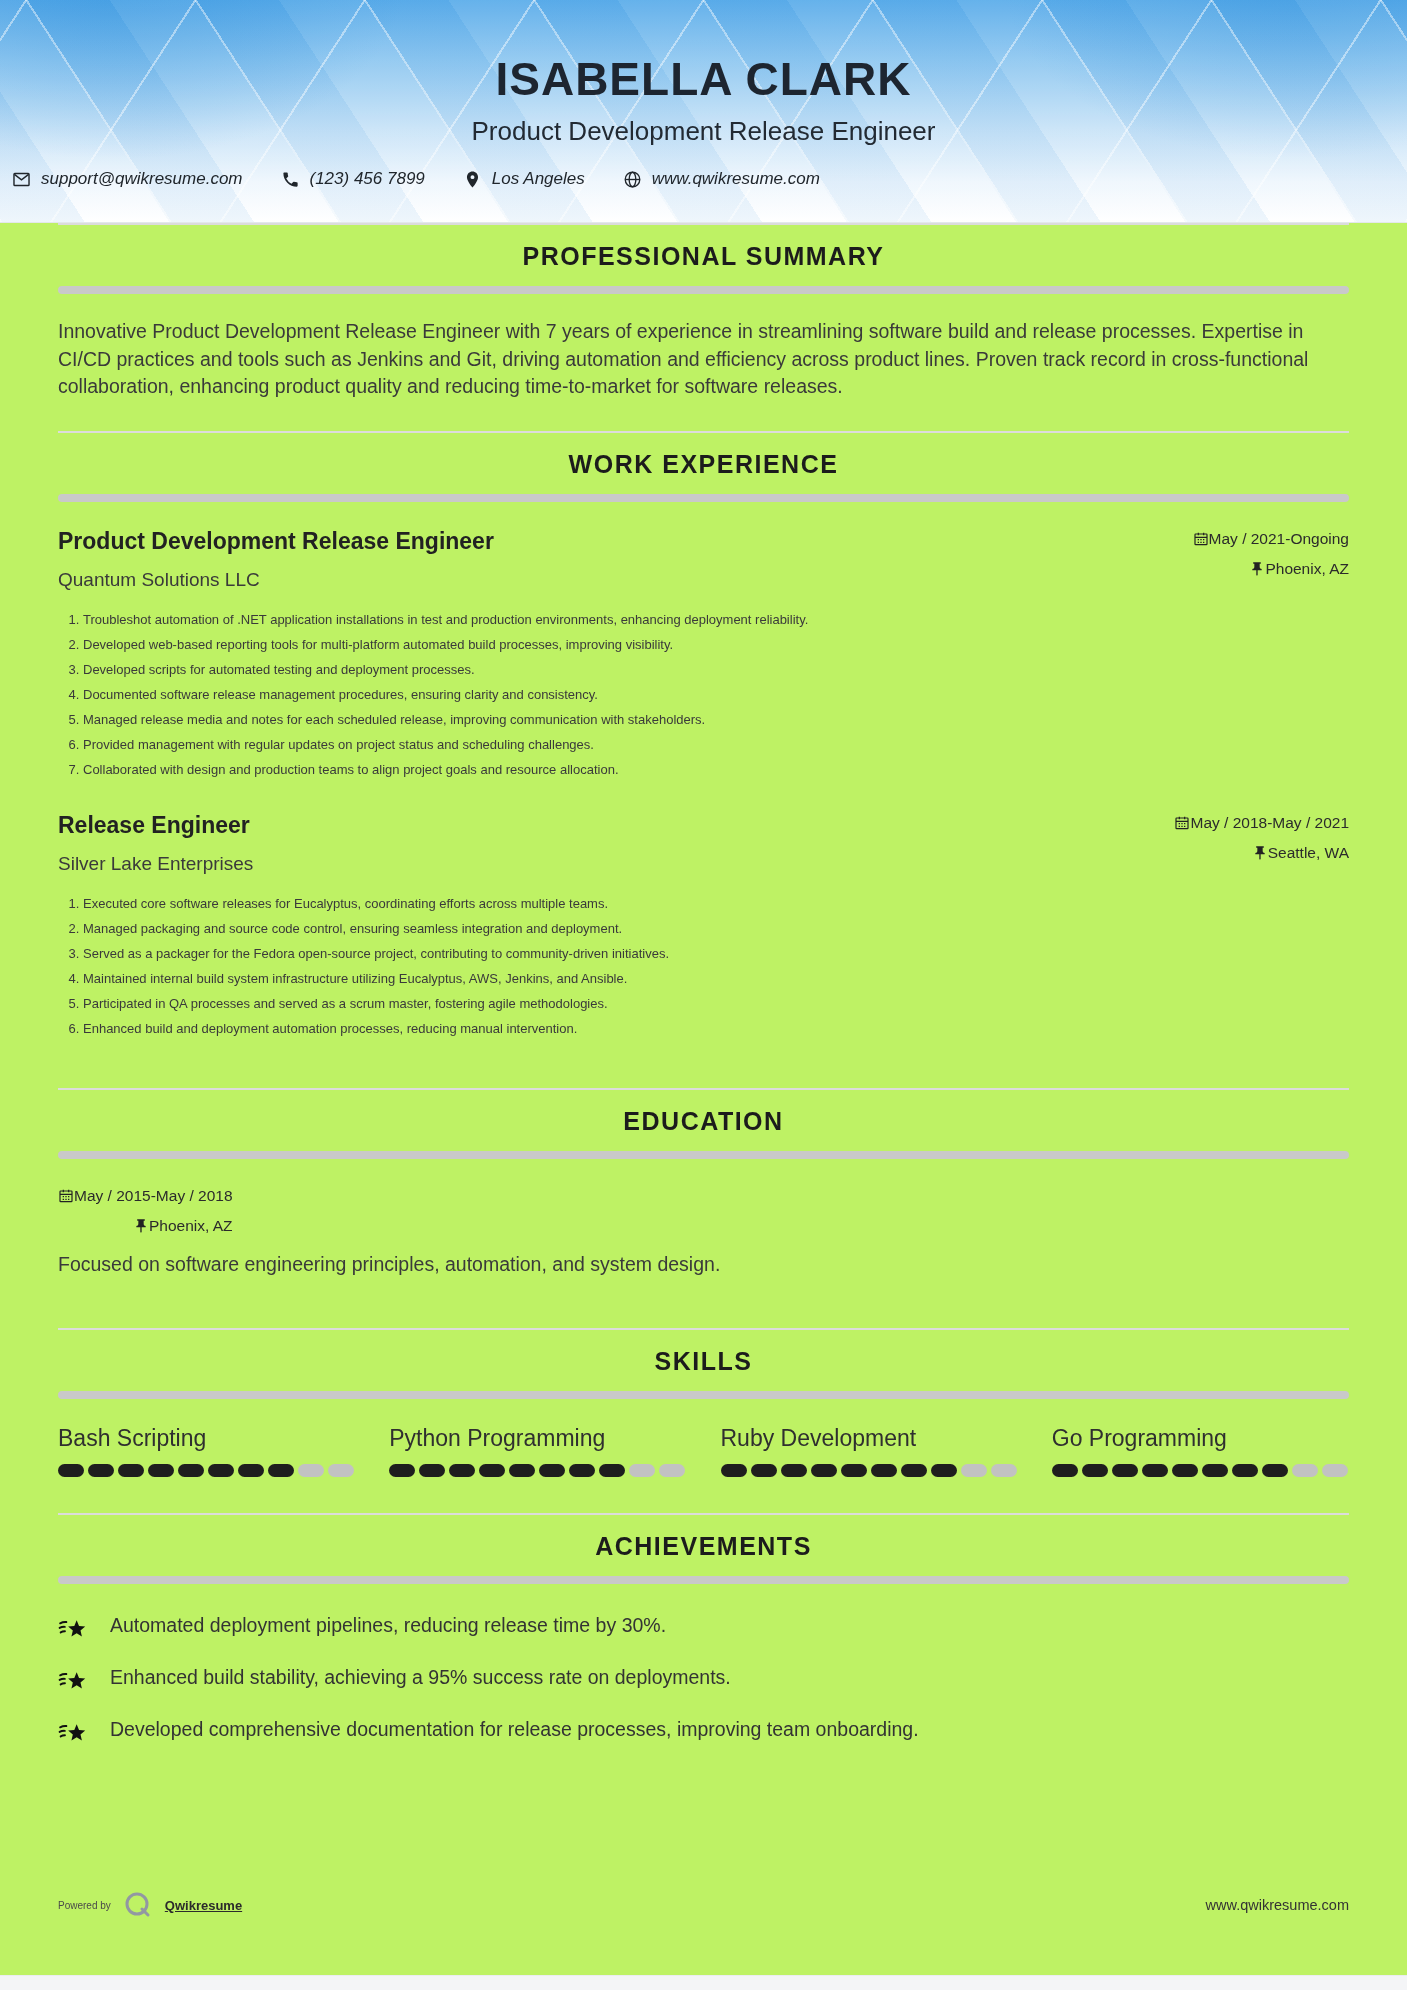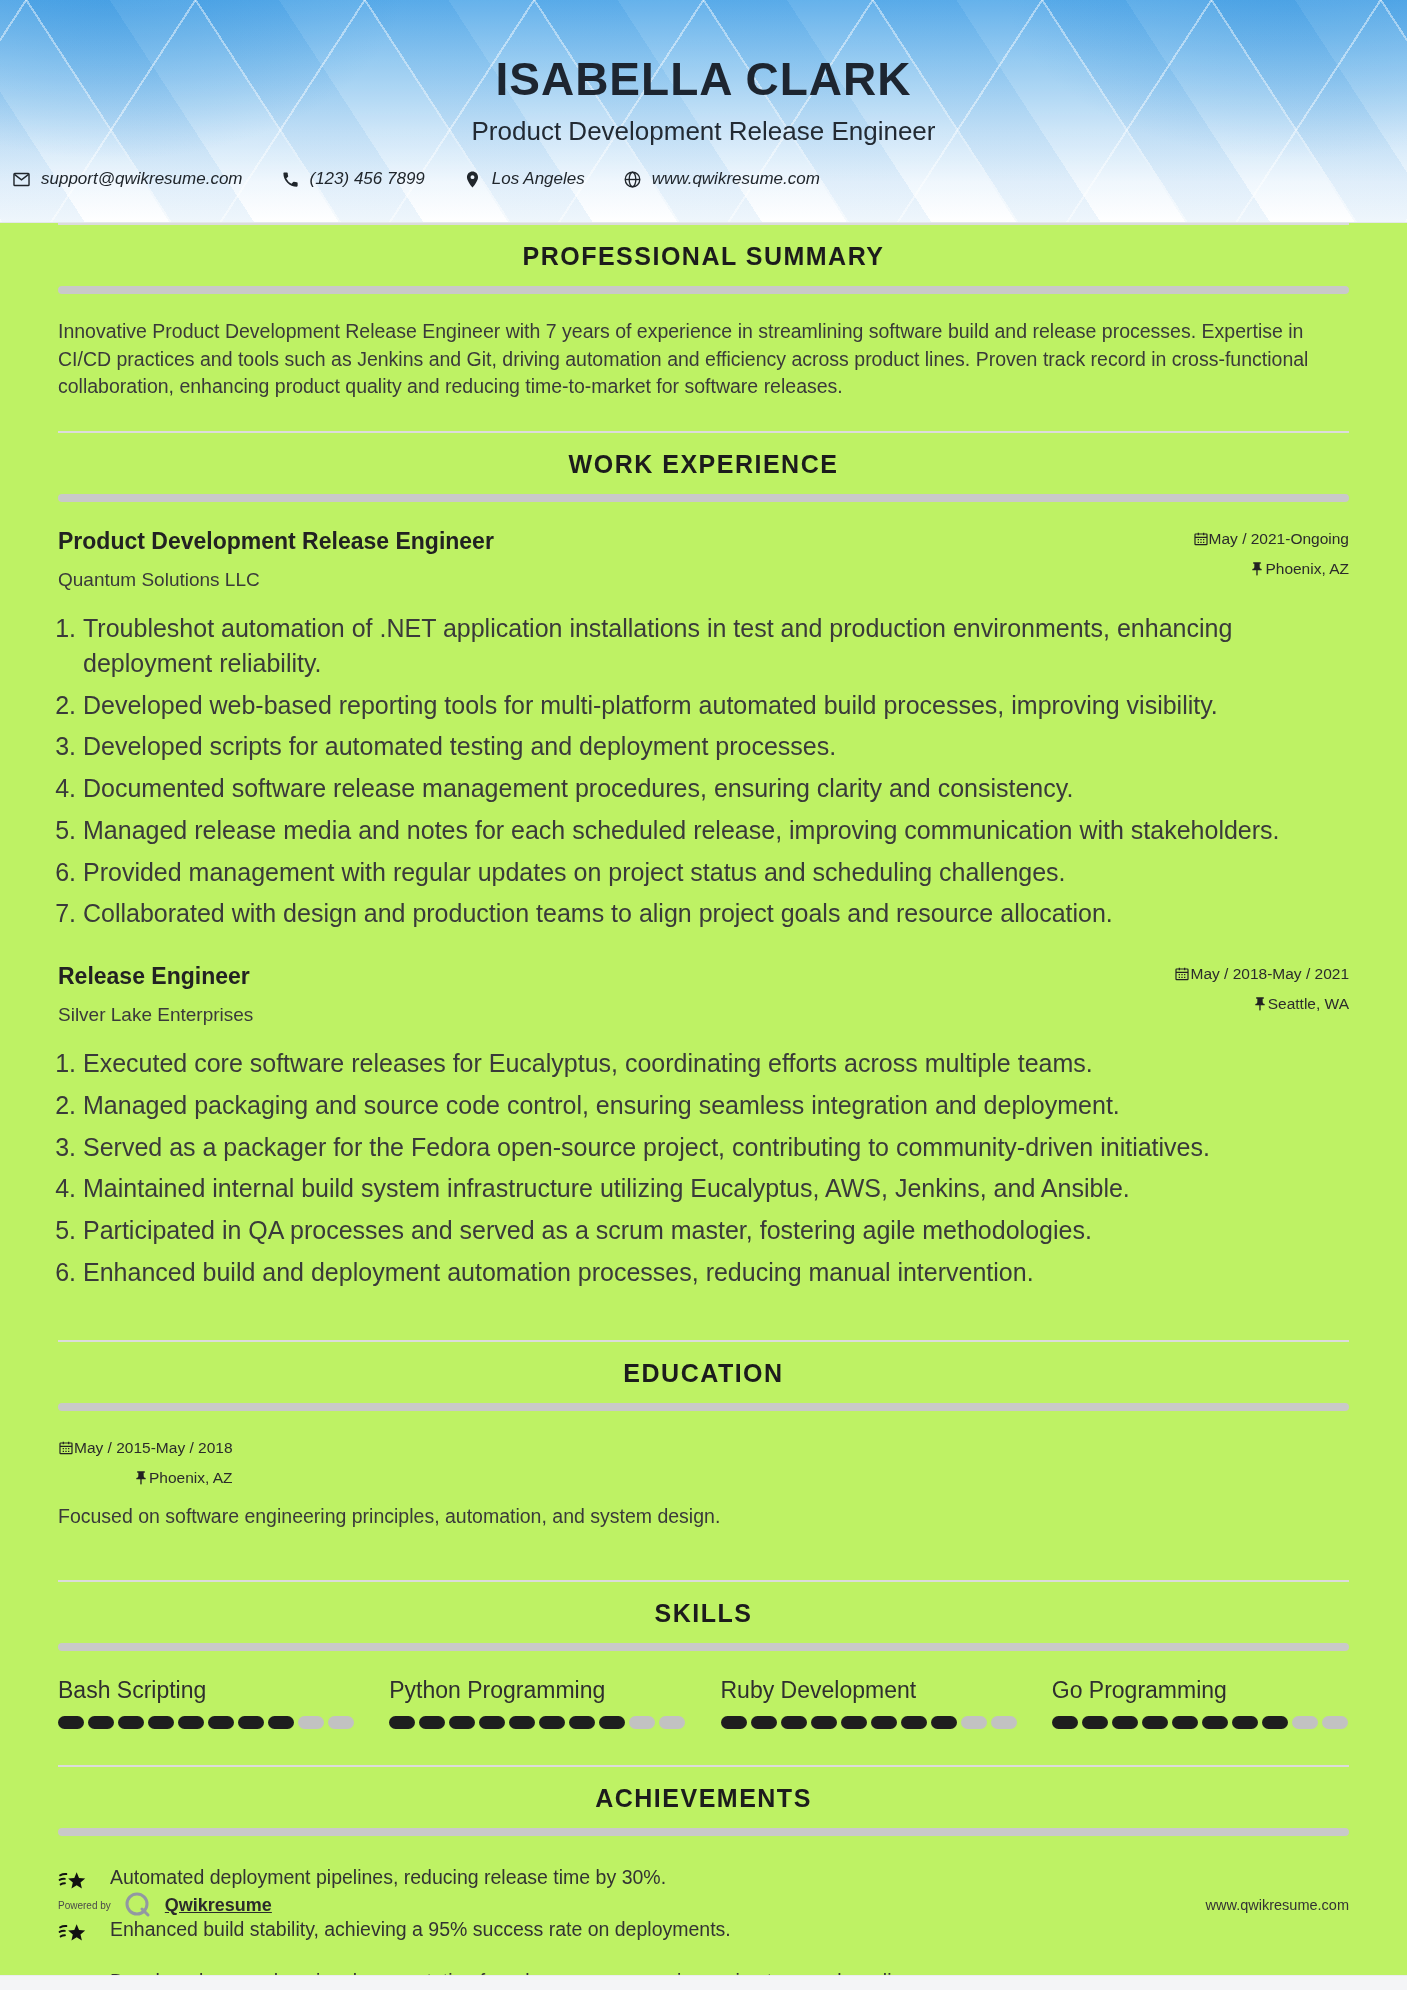--- a/index.html
+++ b/index.html
@@ -62,21 +62,21 @@
   .job-meta { text-align:right; flex:0 0 auto; padding-top:4px; }
   .meta-line {
     display:flex; justify-content:flex-end; align-items:center; 
     font-size:15.5px; color:#2b2b2b; margin-bottom:12px;
   }
   .micon { width:16px; height:16px; color:#222; }
   .micon svg { width:100%; height:100%; display:block; }
 
   ol.bullets { margin:20px 0 0 0; padding-left:25px; }
   ol.bullets li {
-    font-size:25px; line-height:1.39; color:#3a3a3a; margin-bottom:7px;
+    font-size:13px; line-height:1.39; color:#3a3a3a; margin-bottom:7px;
   }
 
   
   .edu-desc { margin-top:6px; font-size:19.5px; color:#3a3a3a; }
 
   
   .skills-grid {
     margin-top:26px; display:grid; grid-template-columns:repeat(4, 1fr); column-gap:34px;
   }
   .skill-name { font-size:23px; color:#2f2f2f; }
@@ -95,21 +95,21 @@
   
   .footer {
     position:absolute; left:58px; right:58px; bottom:70px;
     display:flex; justify-content:space-between; align-items:center;
   }
   .footer-left { display:flex; align-items:center; gap:12px; }
   .powered-by { font-size:10px; color:#4a4a4a; }
   .q-logo { width:30px; height:30px; color:#9298a2; }
   .q-logo svg { width:100%; height:100%; display:block; }
   .brand-link {
-    font-size:18px; color:#2b2b2b; text-decoration:underline; font-weight:700; cursor:pointer;
+    font-size:13px; color:#2b2b2b; text-decoration:underline; font-weight:700; cursor:pointer;
   }
   .footer-url { font-size:14.5px; color:#333; cursor:pointer; }
   .bottom-strip {
     position:absolute; left:0; right:0; bottom:0; height:15px; background:#f4f5f7;
     border-top:1px solid #ebedf0;
   }
 
   .mt-work { margin-top:30px; }
   .mt-edu  { margin-top:50px; }
   .mt-skl  { margin-top:52px; }

